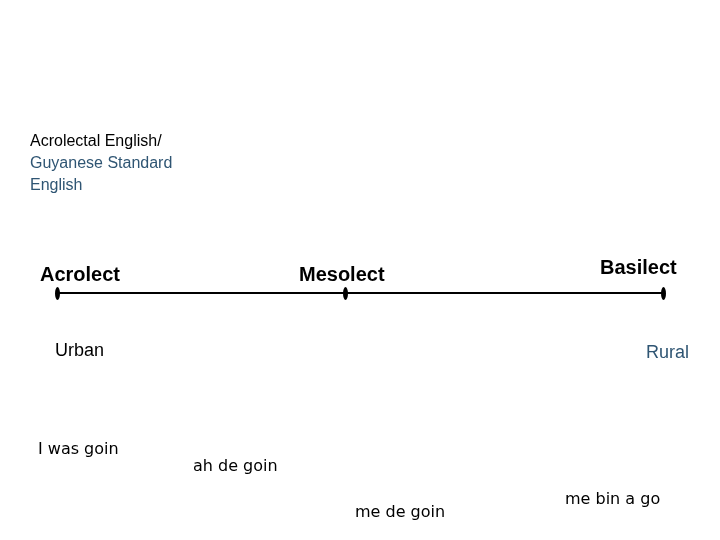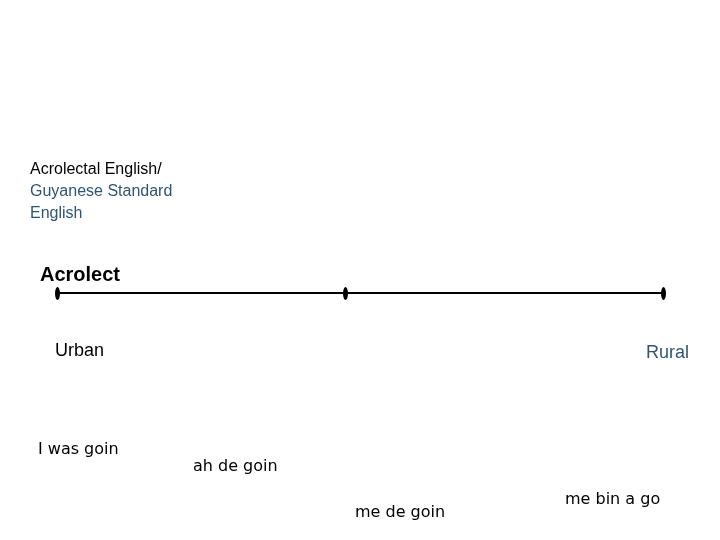--- a/index.html
+++ b/index.html
@@ -14,21 +14,20 @@
     background: #ffffff;
     overflow: hidden;
   }
   
   .header {
     position: absolute;
     left: 30px; top: 130px;
     font-size: 16px;
     line-height: 22px;
     letter-spacing: 0px;
-    margin-top: 28px;
   }
   .header .line1 { color: #000000; }
   .header .line2, .header .line3 { color: #2F5573; }
 
   
   .lect-label {
     position: absolute;
     font-size: 20px;
     font-weight: bold;
     color: #000000;
@@ -83,20 +82,22 @@
 
 <div class="slide">
 
   <div class="header">
     <div class="line1">Acrolectal English/</div>
     <div class="line2">Guyanese Standard</div>
     <div class="line3">English</div>
   </div>
 
   <div class="lect-label lect-acrolect">Acrolect</div>
+  <div class="lect-label lect-mesolect">Mesolect</div>
+  <div class="lect-label lect-basilect">Basilect</div>
 
   <div class="continuum-line"></div>
   <div class="marker marker-left"></div>
   <div class="marker marker-middle"></div>
   <div class="marker marker-right"></div>
 
   <div class="region-label region-urban">Urban</div>
   <div class="region-label region-rural">Rural</div>
 
   <div class="example example-1">I was goin</div>

